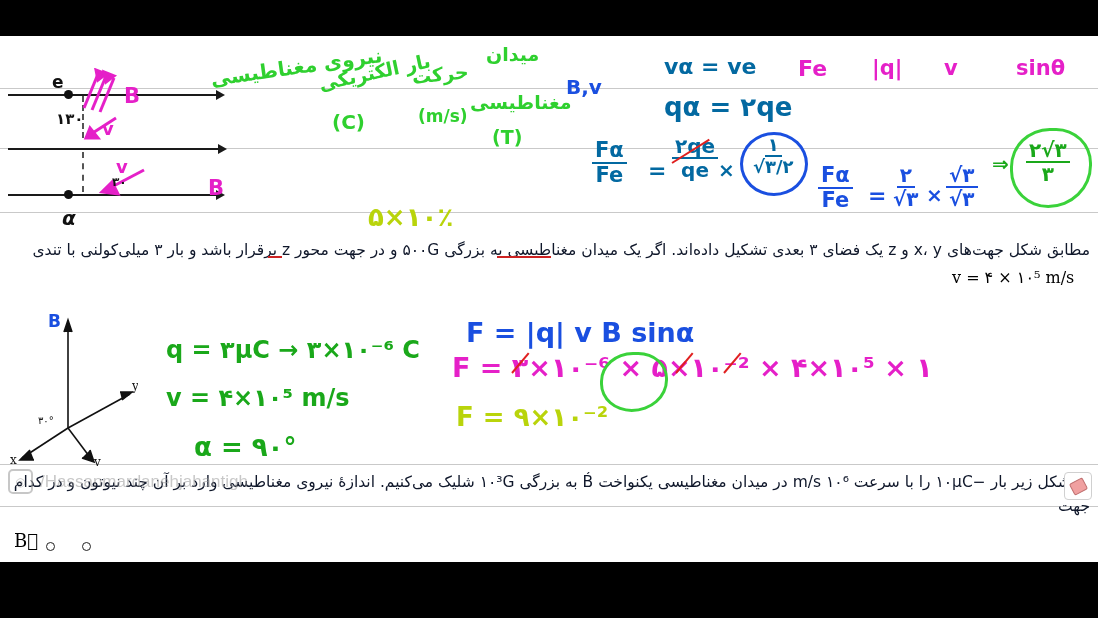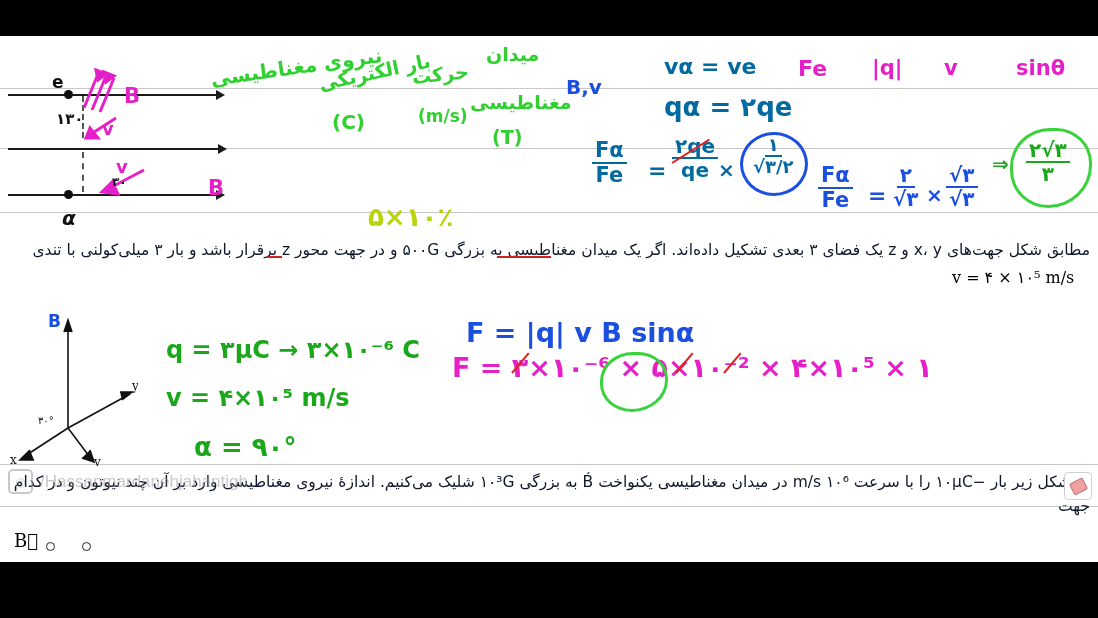--- a/index.html
+++ b/index.html
@@ -308,20 +308,21 @@
     <div class="hand c-dgreen abs" style="left:166px; top:302px; font-size:24px;">q = ۳μC → ۳×۱۰⁻⁶ C</div>
     <div class="hand c-dgreen abs" style="left:166px; top:350px; font-size:24px;">v = ۴×۱۰⁵ m/s</div>
     <div class="hand c-dgreen abs" style="left:194px; top:398px; font-size:26px;">α = ۹۰°</div>
 
     <div class="hand c-blue abs" style="left:466px; top:258px; font-size:27px;">F = |q| v B sinα</div>
     <div class="hand c-magenta abs" style="left:452px; top:318px; font-size:27px;">F = ۳×۱۰⁻⁶ × ۵×۱۰⁻² × ۴×۱۰⁵ × ۱</div>
     <div class="blob" style="left:600px; top:316px; width:62px; height:54px;"></div>
     <div class="strike" style="left:512px; top:336px; width:26px; transform:rotate(-50deg);"></div>
     <div class="strike" style="left:676px; top:336px; width:26px; transform:rotate(-50deg);"></div>
     <div class="strike" style="left:724px; top:336px; width:26px; transform:rotate(-50deg);"></div>
+    <div class="hand c-olive abs" style="left:456px; top:368px; font-size:26px;">F = ۹×۱۰⁻²</div>
 
     <div class="pers abs" style="left:8px; top:434px; width:1082px; font-size:15.5px;">در شکل زیر بار −۱۰μC را با سرعت ۱۰⁶ m/s در میدان مغناطیسی یکنواخت B́ به بزرگی ۱۰³G شلیک می‌کنیم. اندازهٔ نیروی مغناطیسی وارد بر آن چند نیوتون و در کدام جهت</div>
 
     <div class="serif abs" style="left:14px; top:494px; font-size:18px;">B⃗</div>
     <div class="abs" style="left:46px; top:506px; width:7px; height:7px; border:1px solid #222; border-radius:50%;"></div>
     <div class="abs" style="left:82px; top:506px; width:7px; height:7px; border:1px solid #222; border-radius:50%;"></div>
 
     <div id="watermark">
       <div class="wm-badge">◎</div>
       <div class="wm-text">/Hassanmardanehjahantigh</div>

